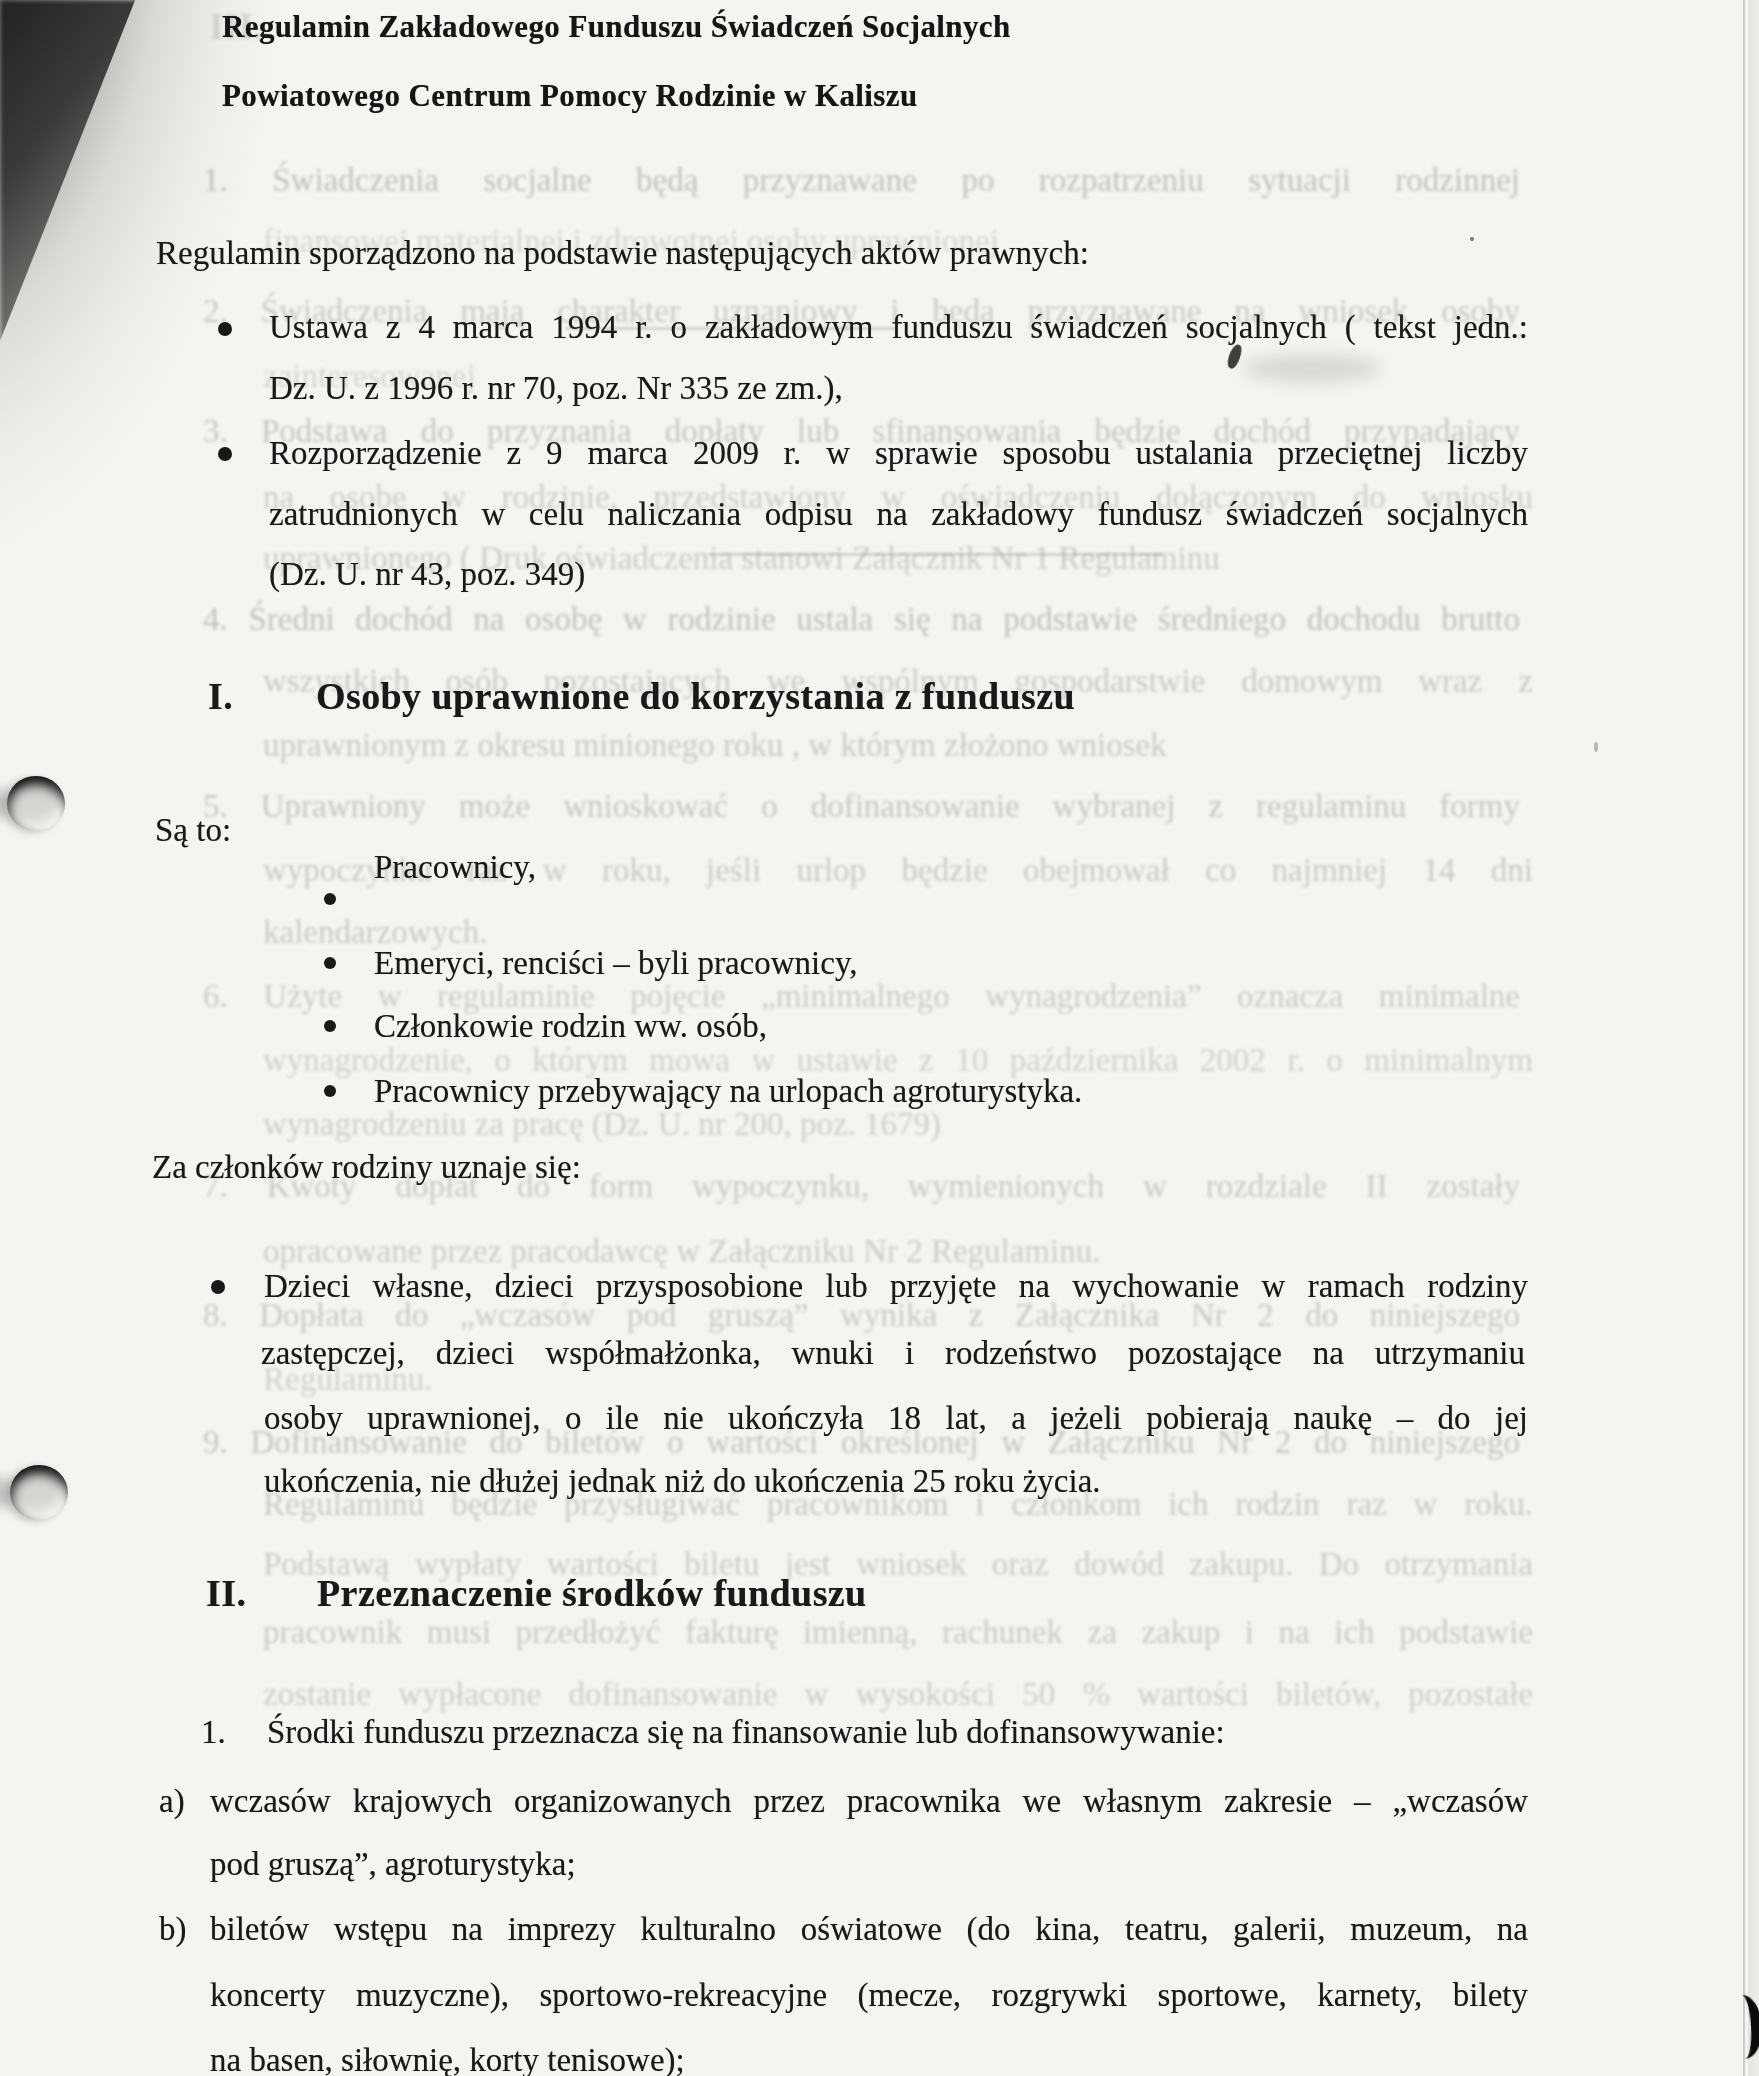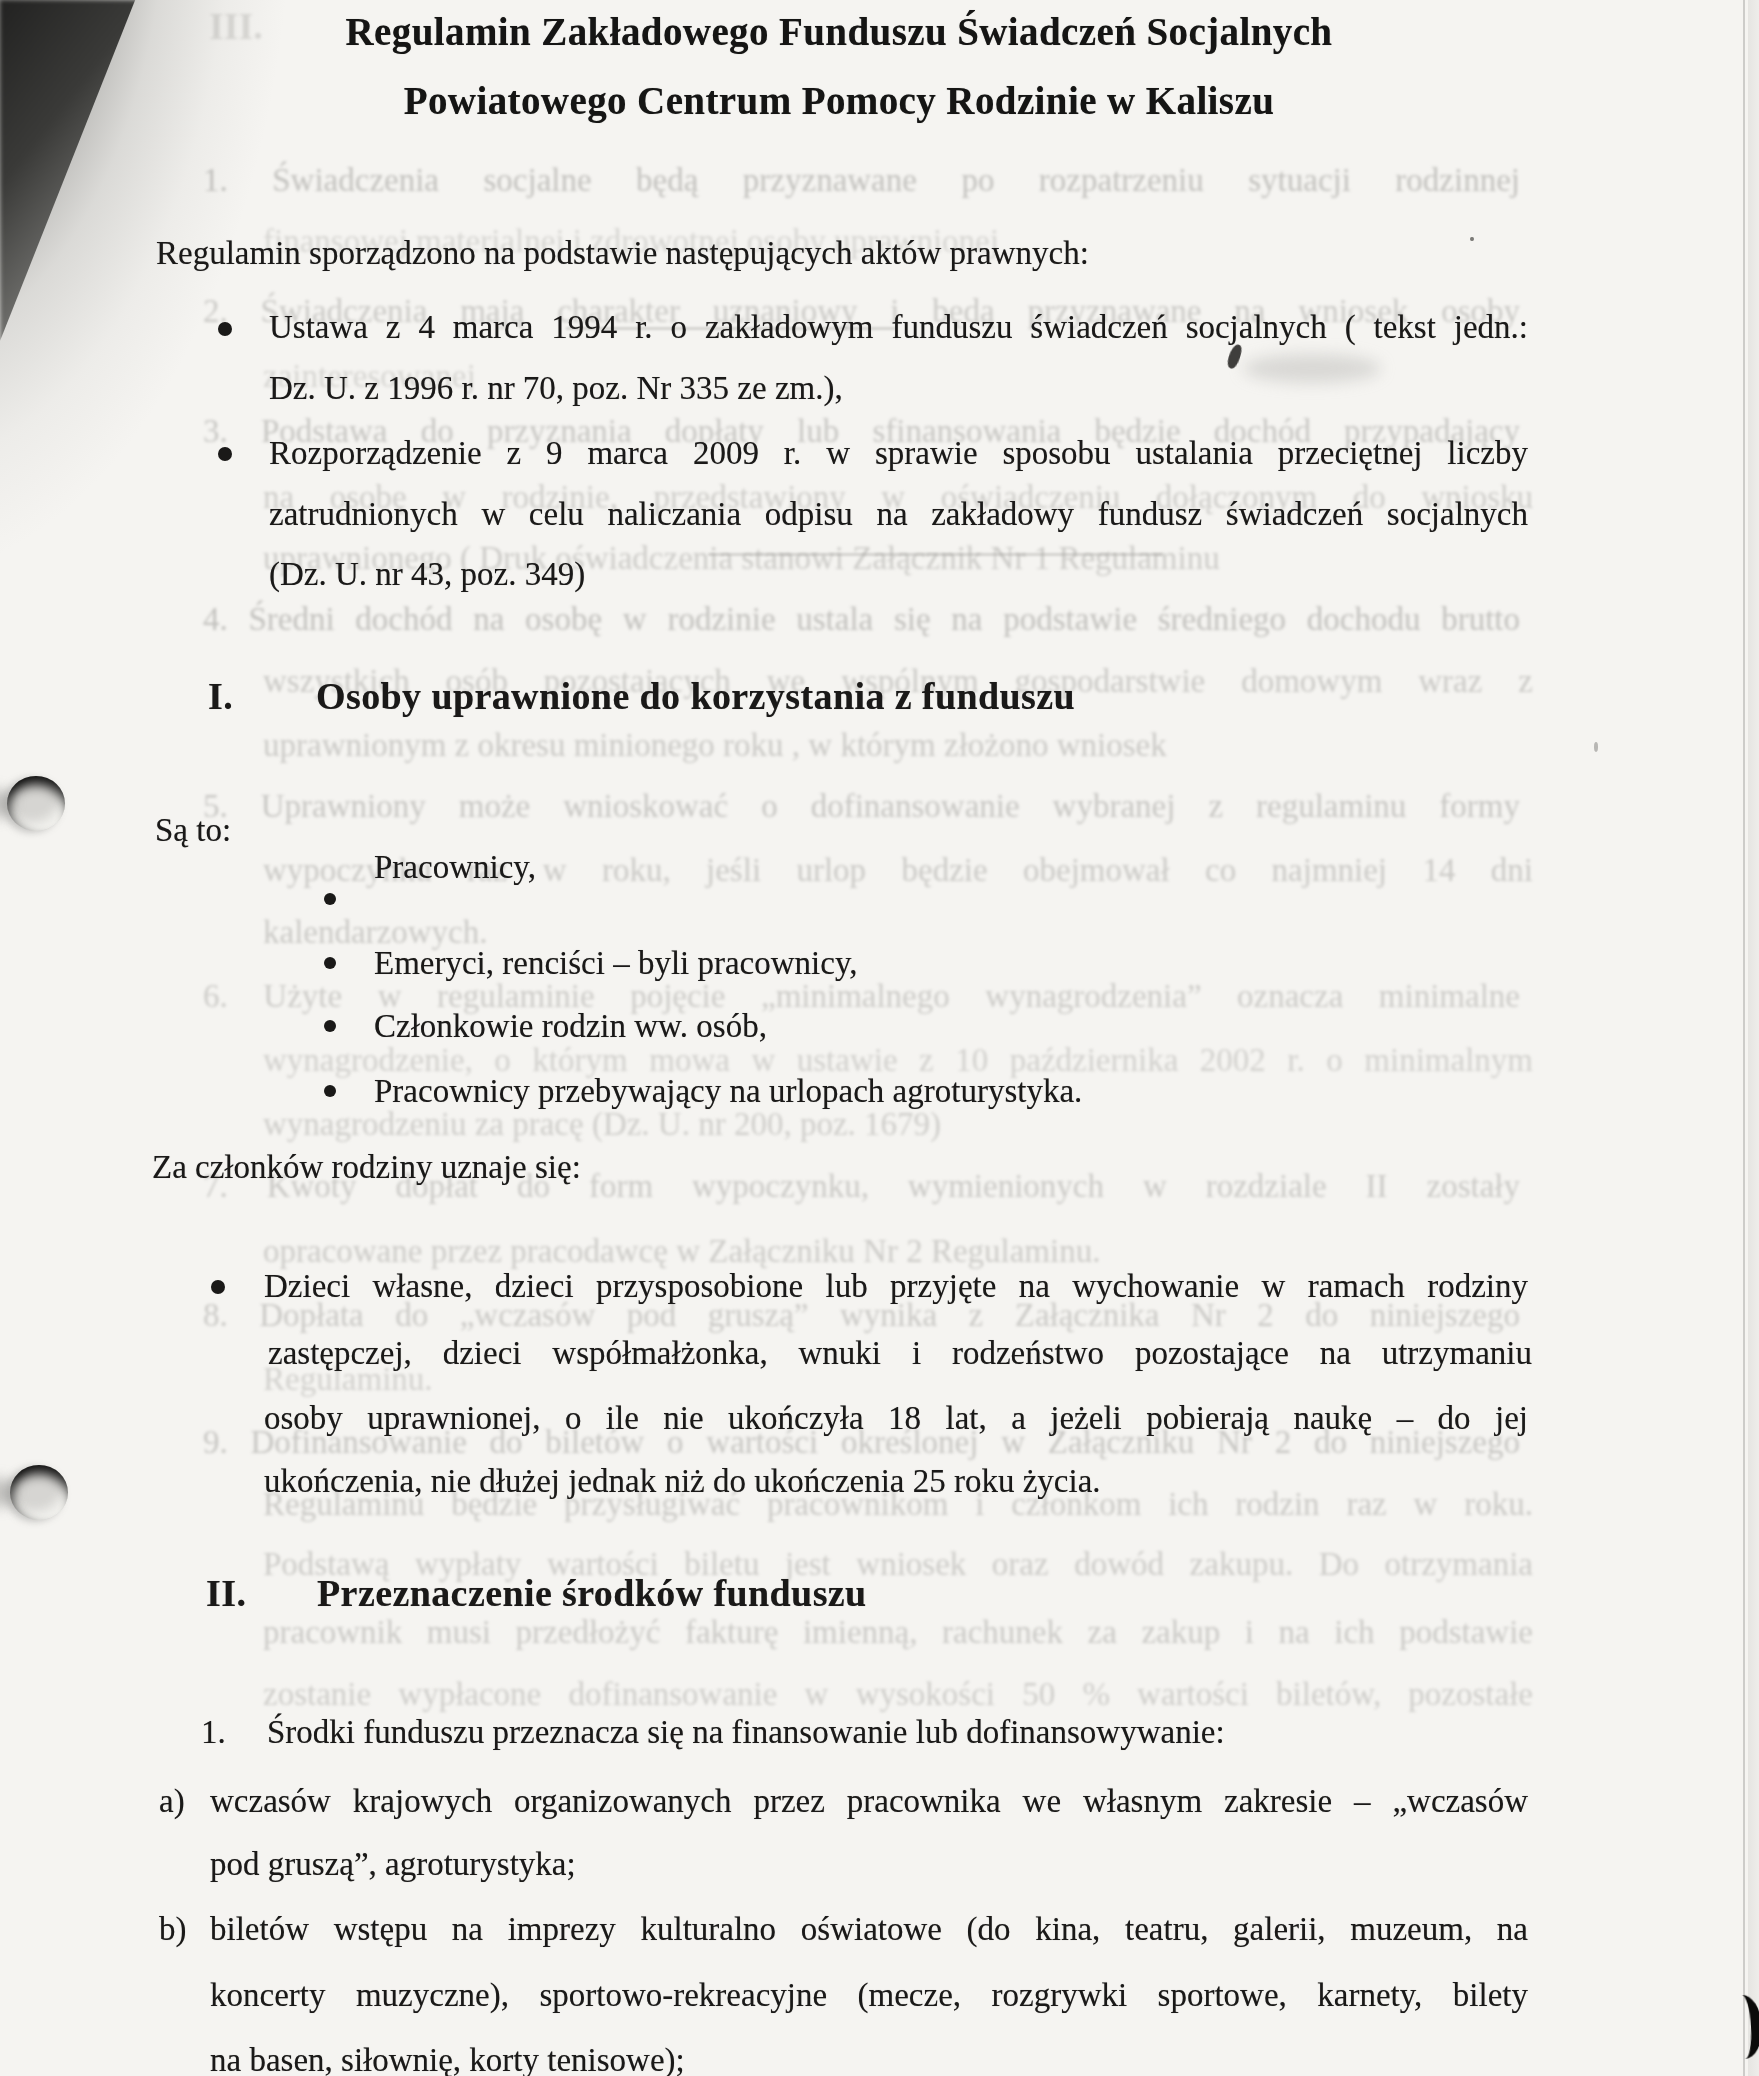--- a/index.html
+++ b/index.html
@@ -15,21 +15,21 @@
     position:absolute;
     font-size:33px;line-height:1.18;
     color:#1a1918;
     white-space:pre;
     text-shadow:0 0 0.7px rgba(25,25,24,.45);
   }
   .j{white-space:normal;text-align:justify;text-align-last:justify;}
   .head{font-size:38px;font-weight:bold;letter-spacing:0.4px;}
   .title-line{
     position:absolute;left:222px;width:1234px;
-    text-align:center;font-size:39px;font-weight:bold;
+    font-size:31px;font-weight:bold;
     color:#151514;letter-spacing:0.4px;
     text-shadow:0 0 0.7px rgba(20,20,19,.5);
   }
   .dot{position:absolute;background:#1a1918;border-radius:50%;}
   
   .ghost{
     position:absolute;
     font-size:33px;line-height:1.18;
     color:#8f8e8a;
     filter:blur(1.5px);
@@ -155,21 +155,21 @@
   <div class="ln" style="left:374px;top:944px">Emeryci, renciści – byli pracownicy,</div>
   <div class="dot" style="left:324px;top:1020px;width:12.3px;height:12.3px"></div>
   <div class="ln" style="left:374px;top:1007px">Członkowie rodzin ww. osób,</div>
   <div class="dot" style="left:324px;top:1085px;width:12.3px;height:12.3px"></div>
   <div class="ln" style="left:374px;top:1072px">Pracownicy przebywający na urlopach agroturystyka.</div>
 
   <div class="ln" style="left:152px;top:1148px">Za członków rodziny uznaje się:</div>
 
   <div class="dot" style="left:211px;top:1280px;width:13.8px;height:13.8px"></div>
   <div class="ln j" style="left:264px;top:1267px;width:1264px">Dzieci własne, dzieci przysposobione lub przyjęte na wychowanie w ramach rodziny</div>
-  <div class="ln j" style="left:268px;top:1334px;width:1264px">zastępczej, dzieci współmałżonka, wnuki i rodzeństwo pozostające na utrzymaniu</div>
+  <div class="ln j" style="left:261px;top:1334px;width:1264px">zastępczej, dzieci współmałżonka, wnuki i rodzeństwo pozostające na utrzymaniu</div>
   <div class="ln j" style="left:264px;top:1399px;width:1264px">osoby uprawnionej, o ile nie ukończyła 18 lat, a jeżeli pobierają naukę – do jej</div>
   <div class="ln" style="left:264px;top:1462px">ukończenia, nie dłużej jednak niż do ukończenia 25 roku życia.</div>
 
   <div class="ln head" style="left:206px;top:1571px">II.</div>
   <div class="ln head" style="left:317px;top:1571px">Przeznaczenie środków funduszu</div>
 
   <div class="ln" style="left:201px;top:1713px">1.</div>
   <div class="ln" style="left:267px;top:1713px">Środki funduszu przeznacza się na finansowanie lub dofinansowywanie:</div>
 
   <div class="ln" style="left:159px;top:1782px">a)</div>

